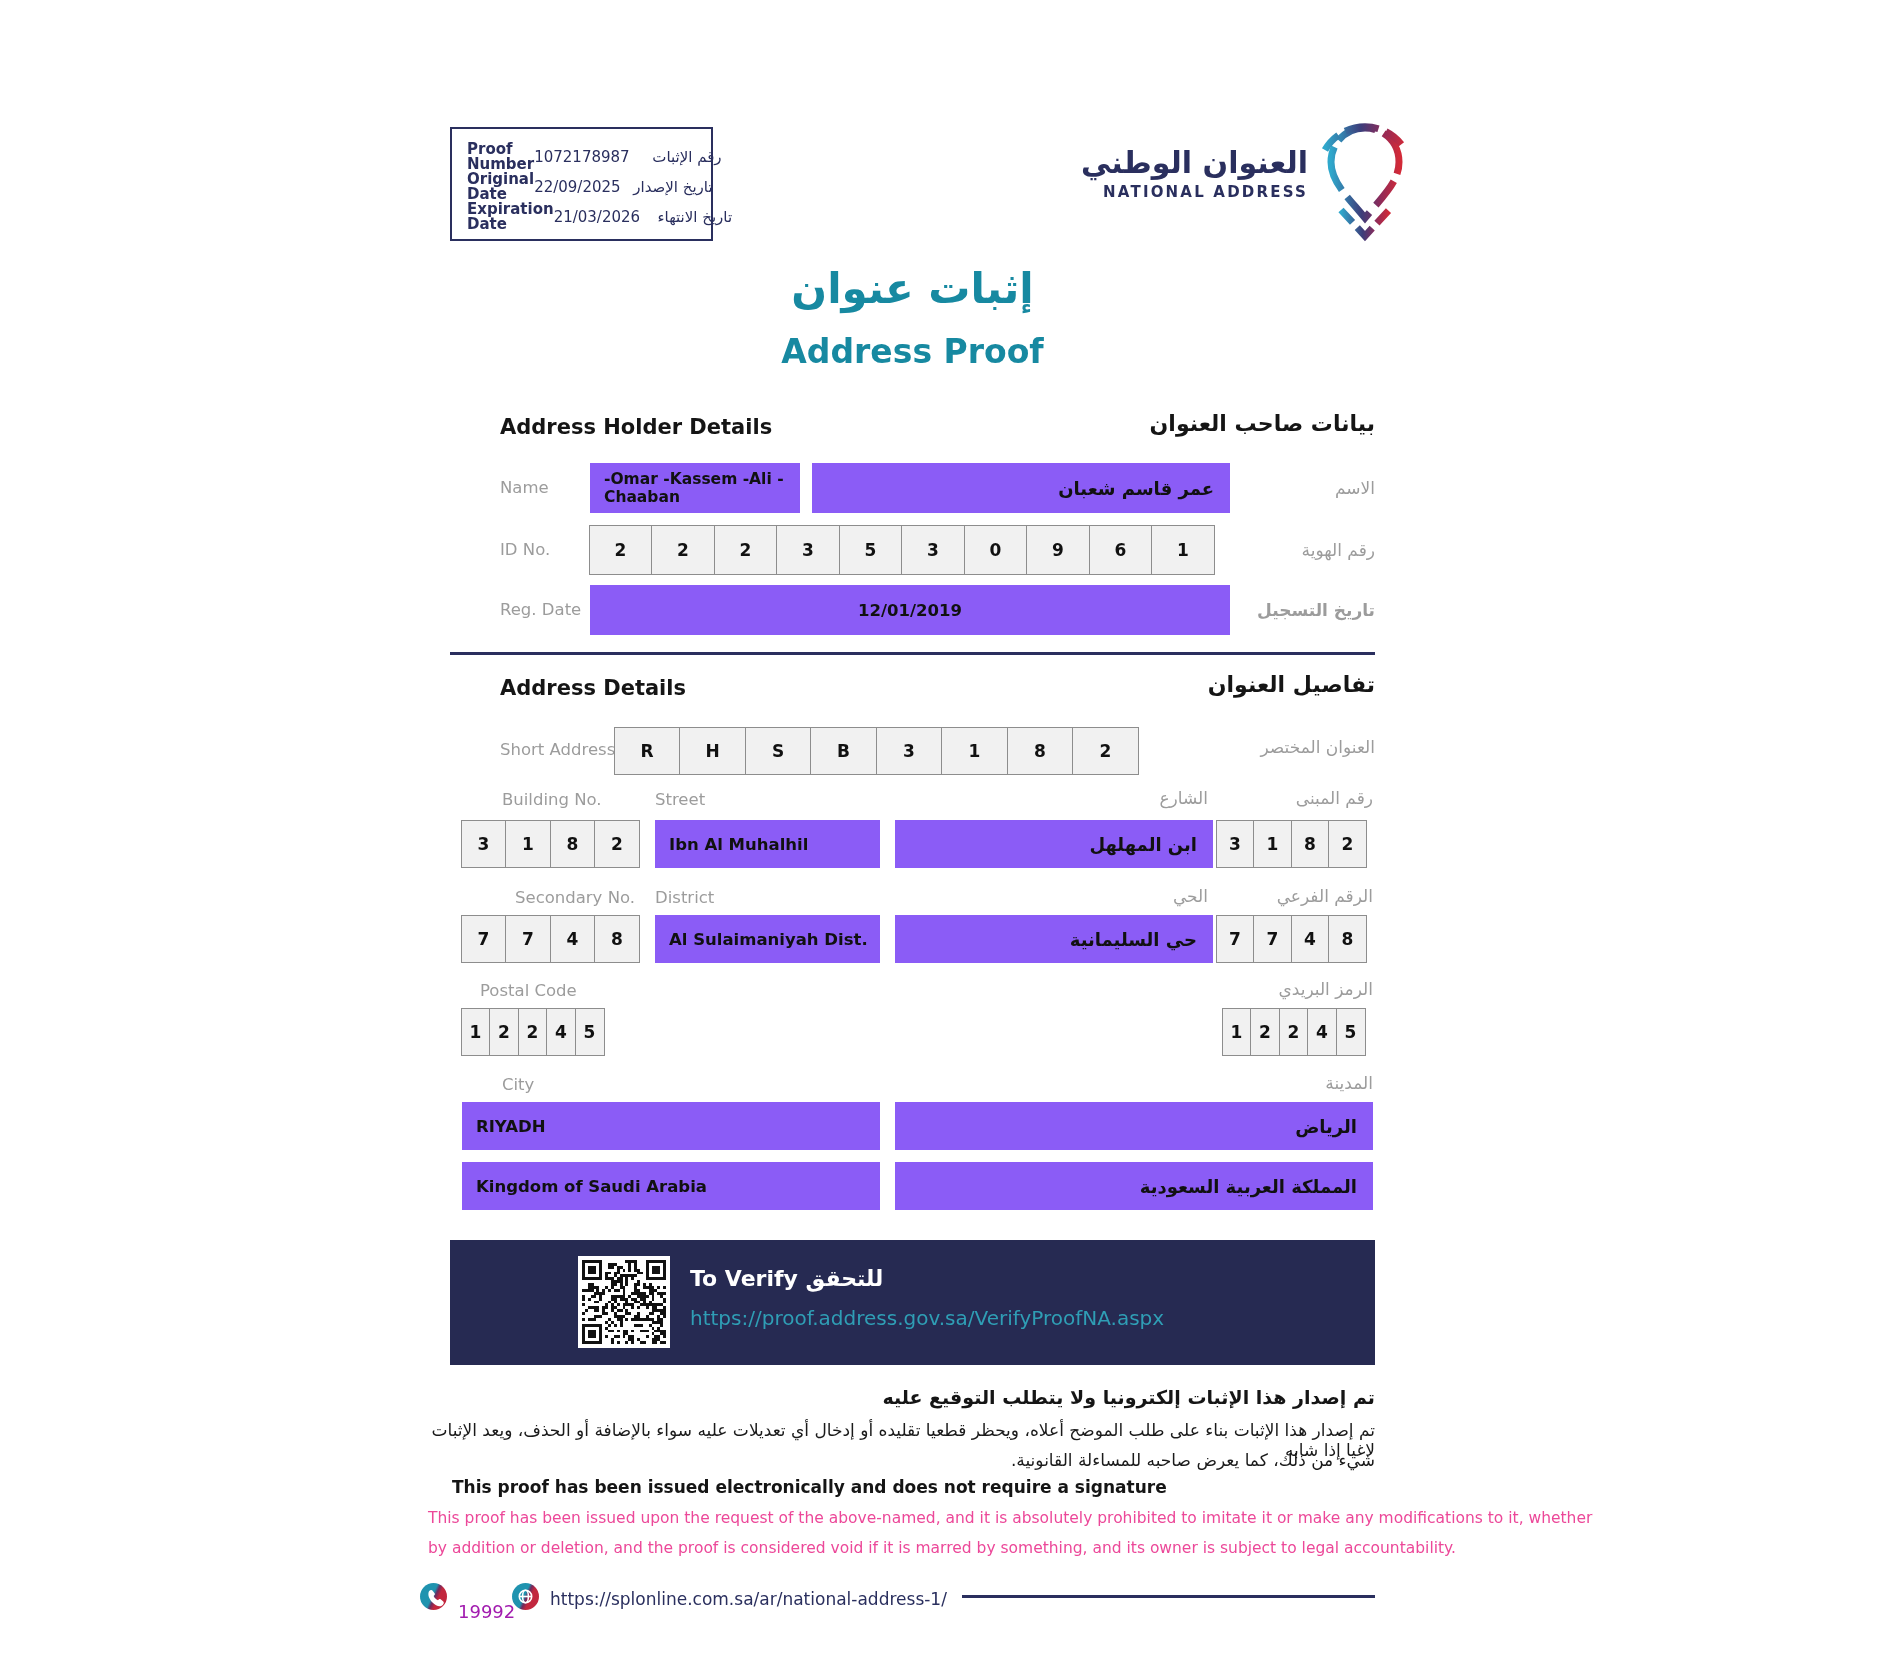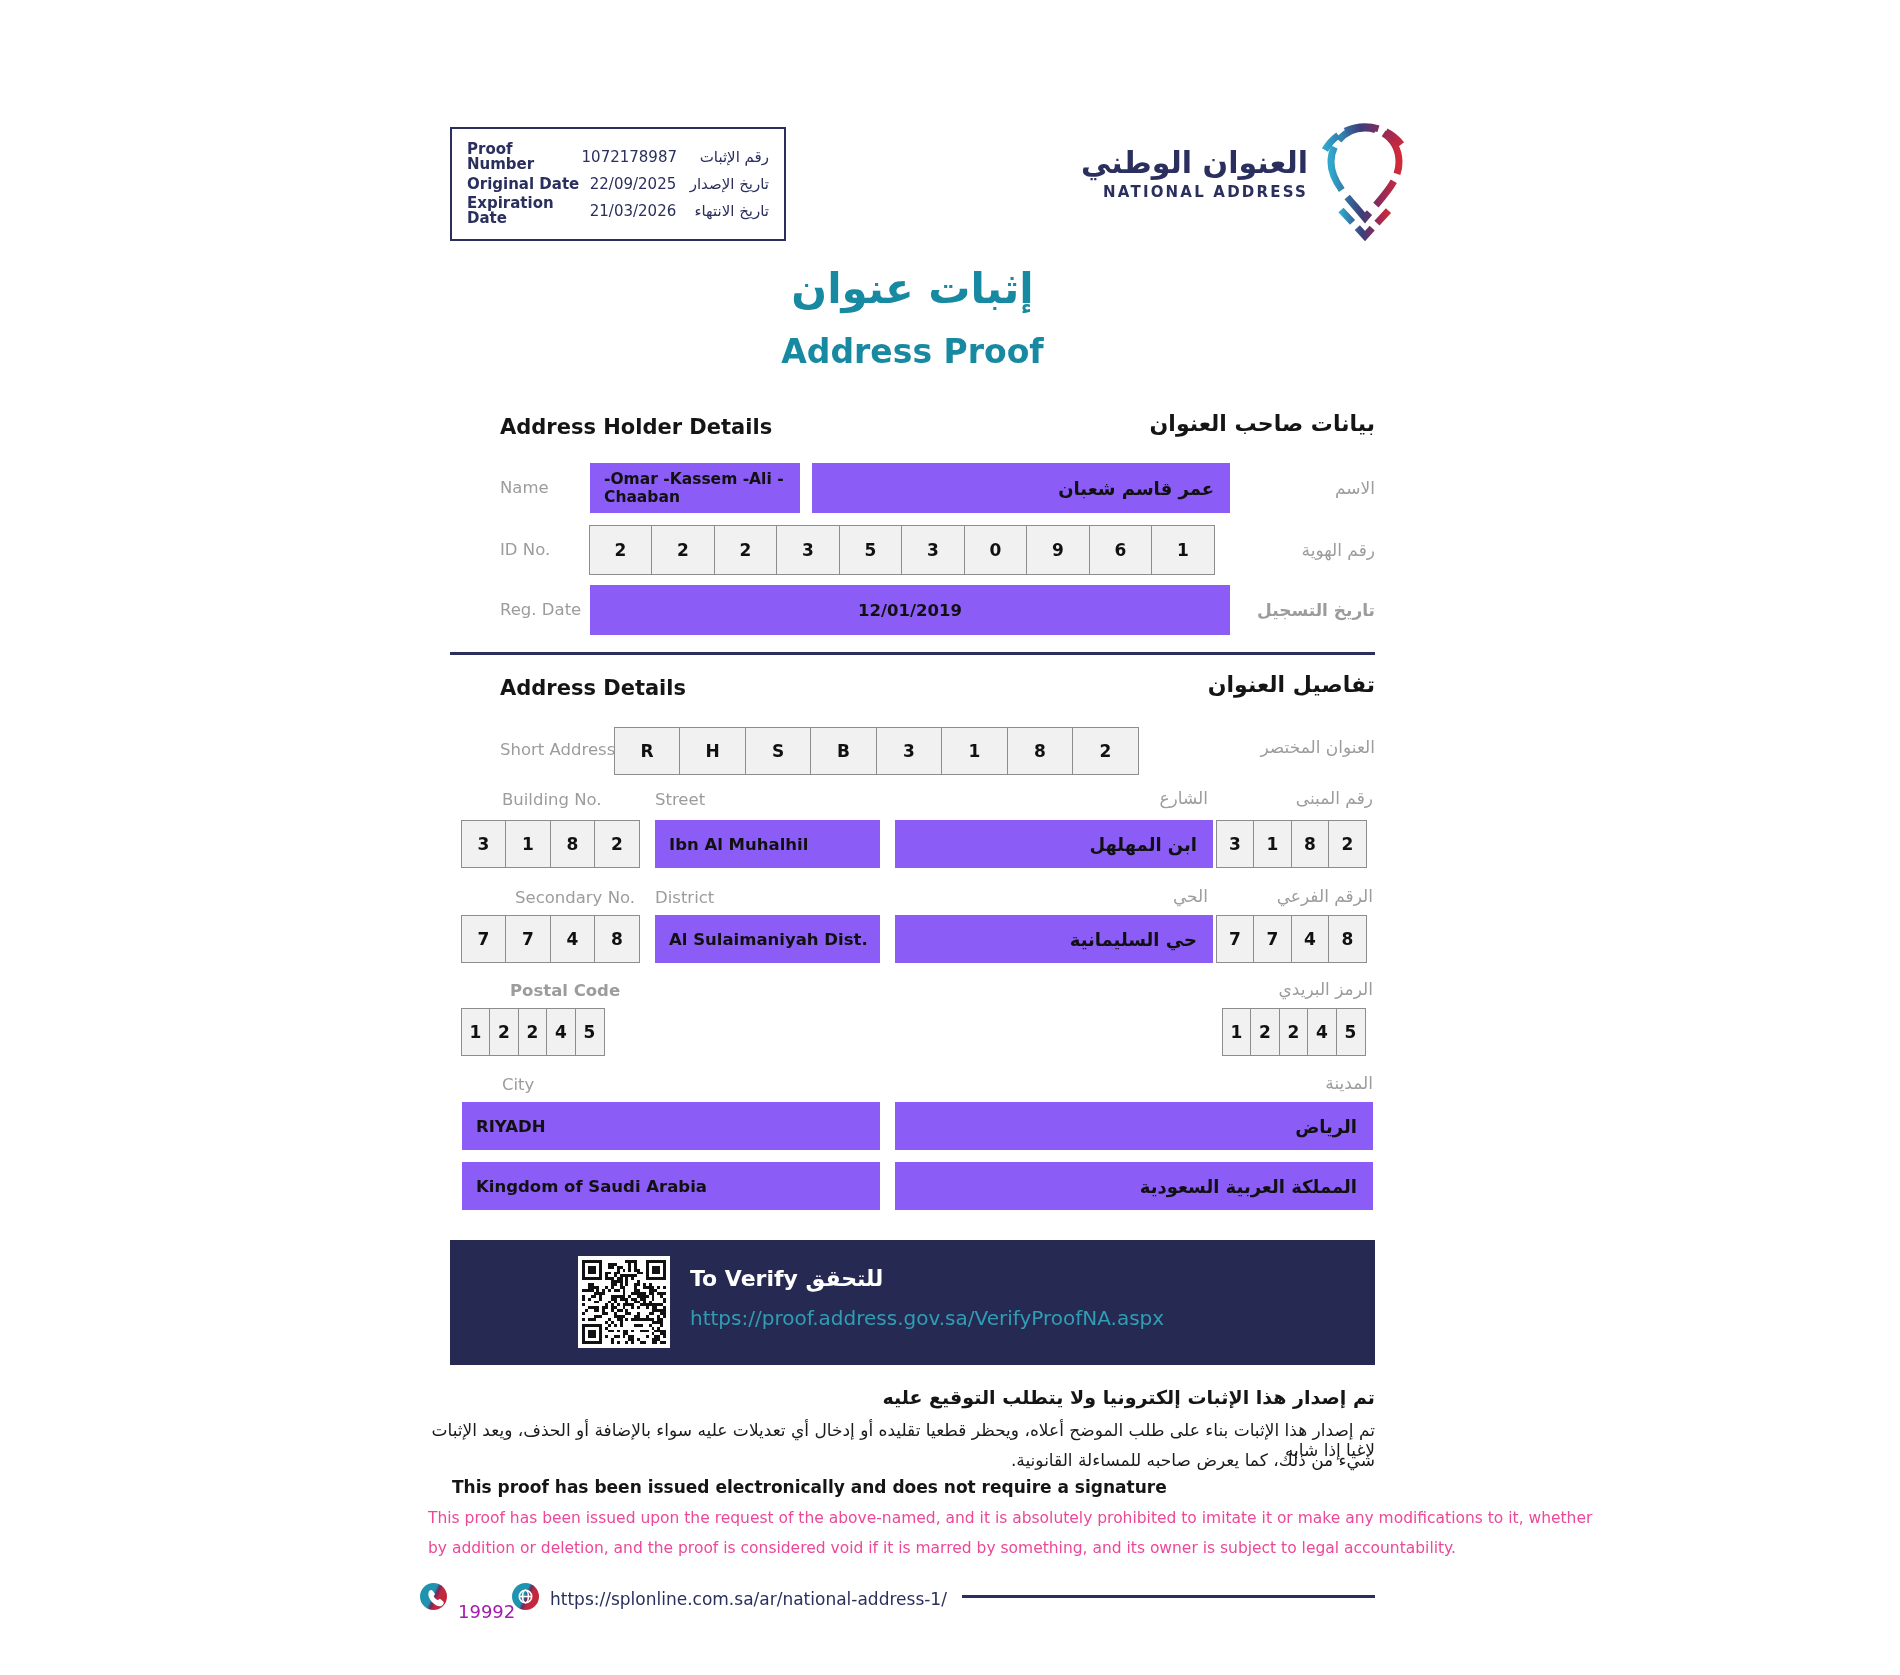--- a/index.html
+++ b/index.html
@@ -3,21 +3,21 @@
 <meta charset="utf-8">
 <style>
   html,body{margin:0;padding:0;}
   body{
     width:1900px;height:1675px;background:#ffffff;position:relative;
     font-family:"DejaVu Sans","Liberation Sans",sans-serif;color:#111;
     overflow:hidden;
   }
   .abs{position:absolute;}
   
-  #info-box{left:450px;top:127px;width:336px;height:114px;border:2.5px solid #2a2f5e;
+  #info-box{left:450px;top:127px;width:263px;height:114px;border:2.5px solid #2a2f5e;
     box-sizing:border-box;padding:13px 15px;display:flex;flex-direction:column;justify-content:space-between;}
   .info-row{display:flex;align-items:center;font-size:15px;color:#2a2f5e;line-height:1;}
   .info-en{width:122px;font-weight:bold;}
   .info-val{flex:1;text-align:center;}
   .info-ar{min-width:92px;text-align:right;direction:rtl;}
   
   #logo-text{left:1058px;top:146px;width:250px;text-align:right;color:#2a2f5e;}
   #logo-ar{font-size:30px;font-weight:bold;line-height:1.1;direction:rtl;}
   #logo-en{font-size:15px;font-weight:bold;letter-spacing:2.2px;margin-top:4px;}
   #logo-pin{left:1312px;top:110px;}
@@ -186,21 +186,21 @@
   </div>
 <div class="abs vbox ltr" style="left:655px;top:915px;width:225px;height:48px;">Al Sulaimaniyah Dist.</div>
 <div class="abs vbox rtl" style="left:895px;top:915px;width:318px;height:48px;">حي السليمانية</div>
 <div class="abs cells" id="sec-cells-ar" style="left:1217px;top:915px;">
     <div class="c">7</div>
     <div class="c">7</div>
     <div class="c">4</div>
     <div class="c">8</div>
   </div>
 
-<div class="abs glabel" style="left:510px;top:981px;font-weight:bold;">Postal Code</div>
+<div class="abs glabel" style="left:480px;top:981px;">Postal Code</div>
 <div class="abs glabel-ar" style="left:1220px;top:979px;width:153px;">الرمز البريدي</div>
 <div class="abs cells" id="postal-cells" style="left:462px;top:1008px;">
     <div class="c">1</div>
     <div class="c">2</div>
     <div class="c">2</div>
     <div class="c">4</div>
     <div class="c">5</div>
   </div>
 <div class="abs cells" id="postal-cells-ar" style="left:1223px;top:1008px;">
     <div class="c">1</div>

